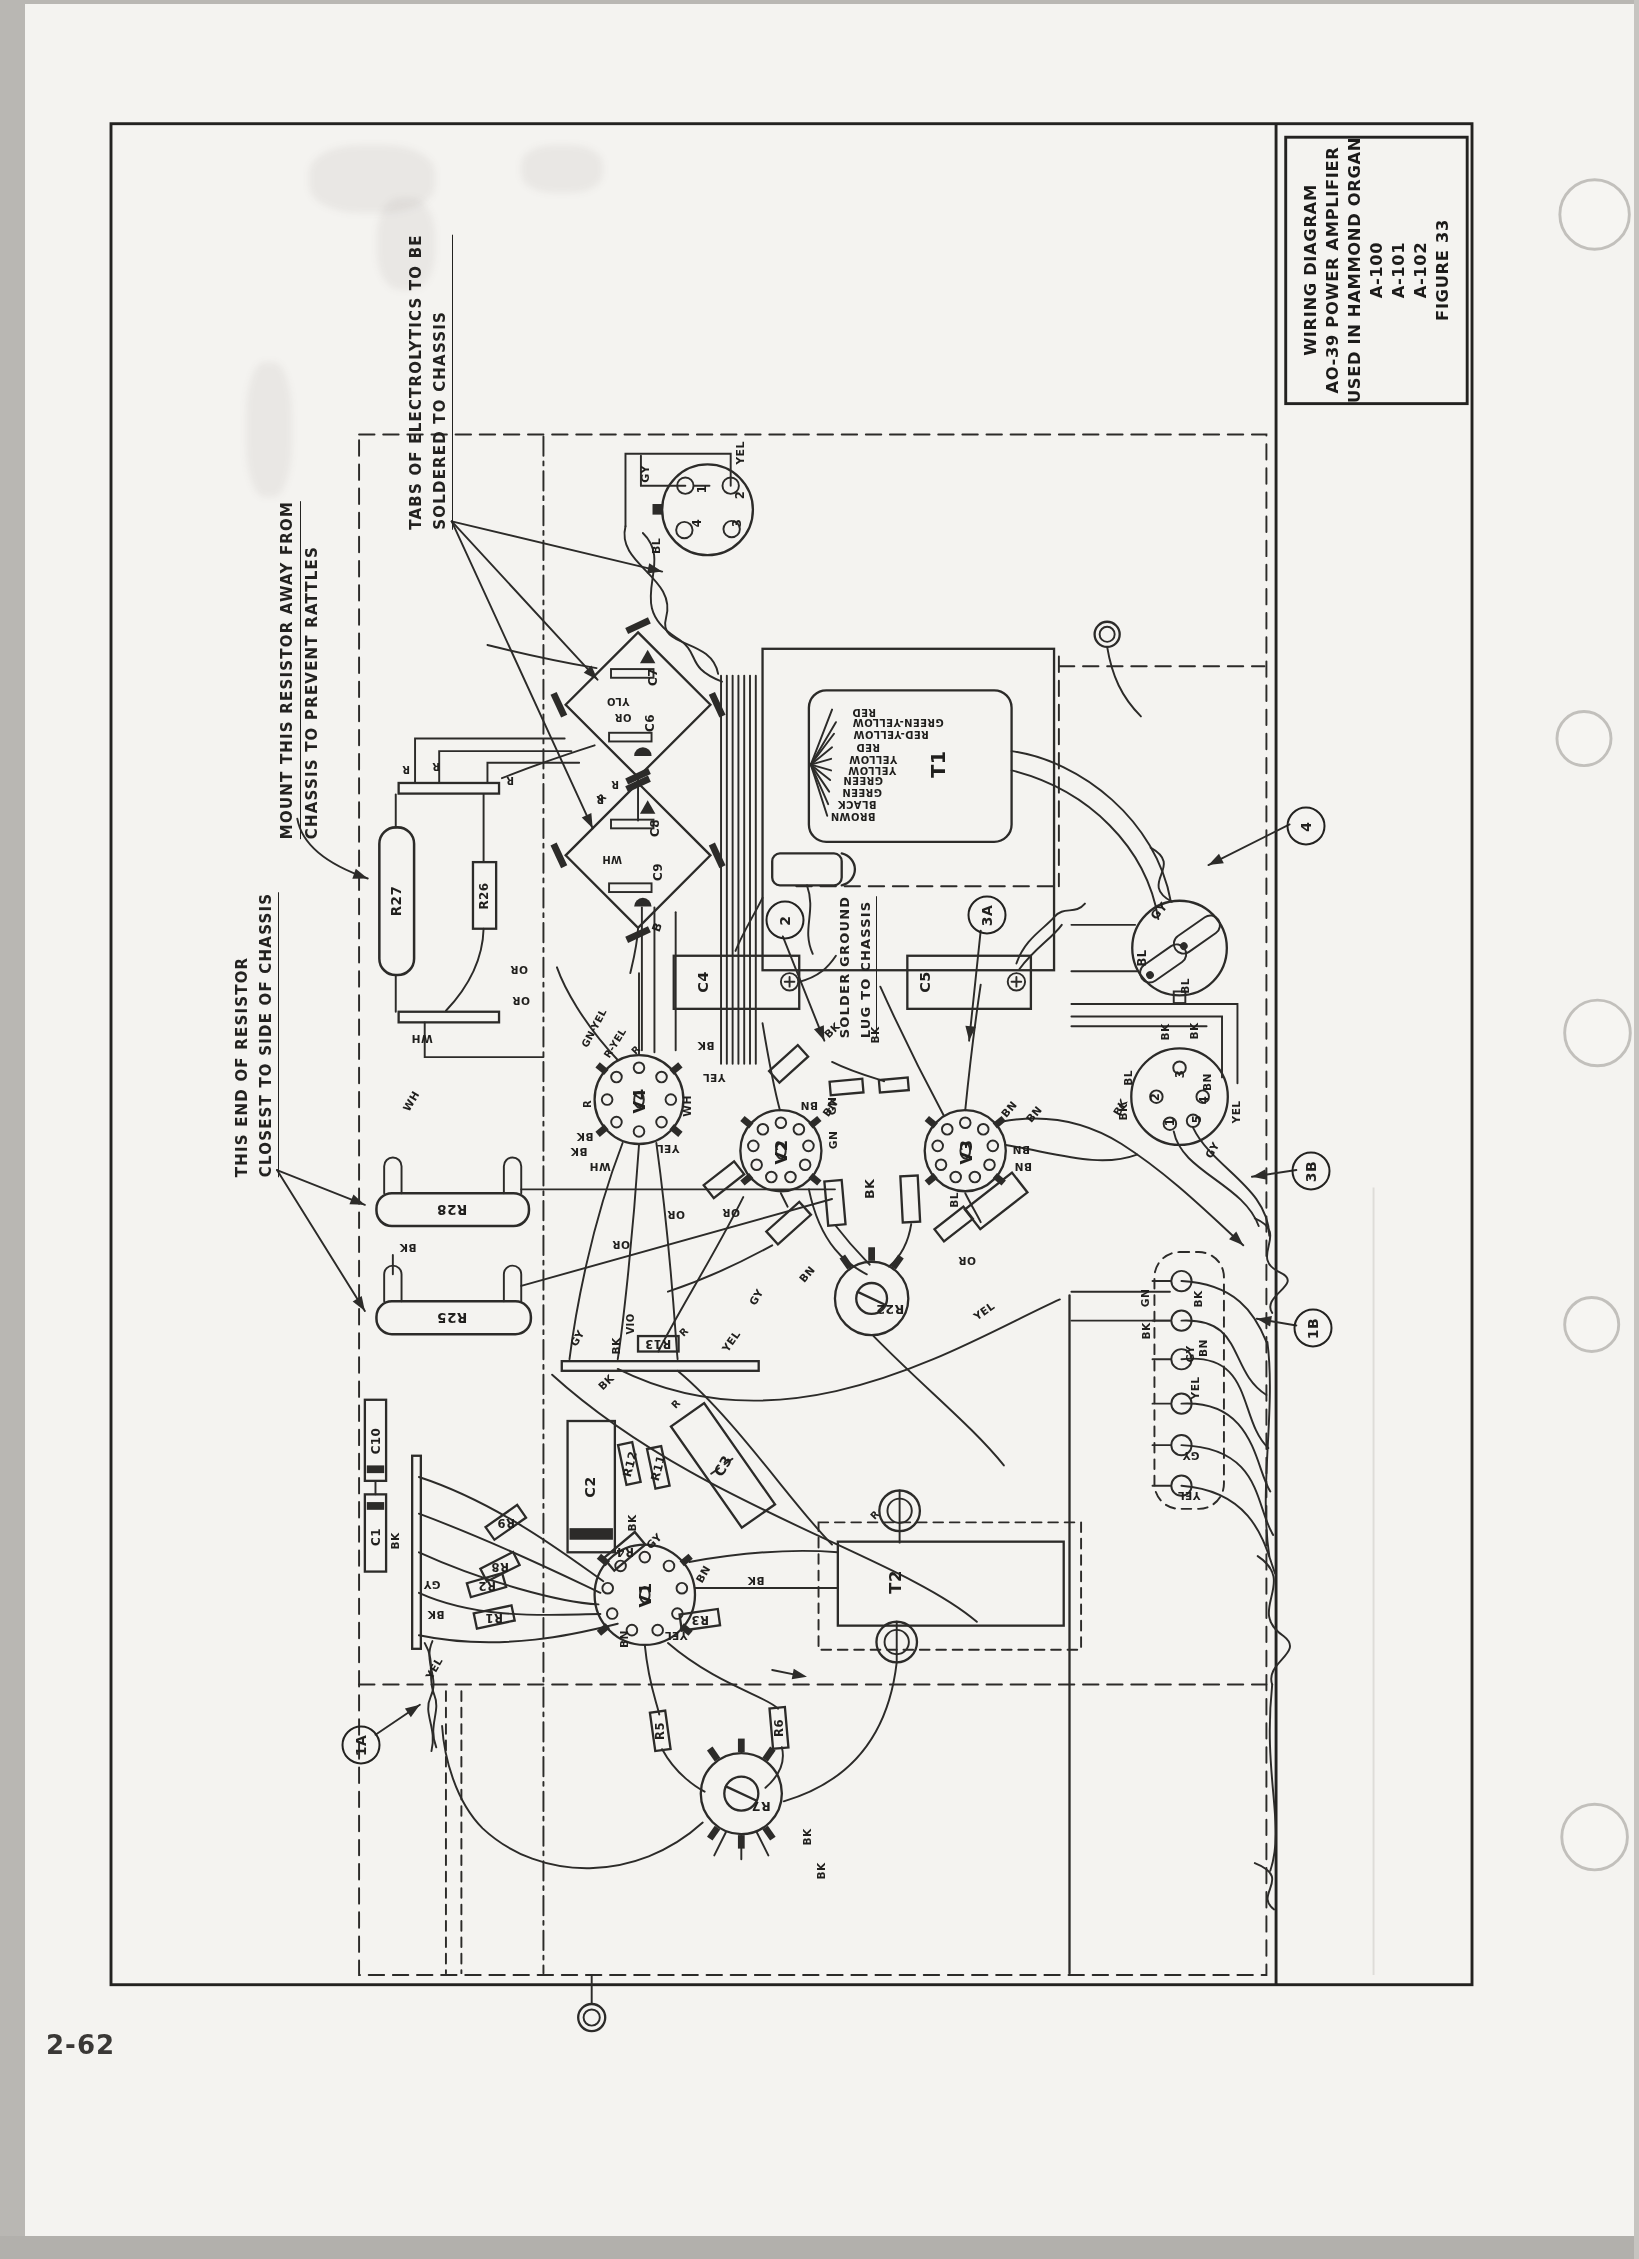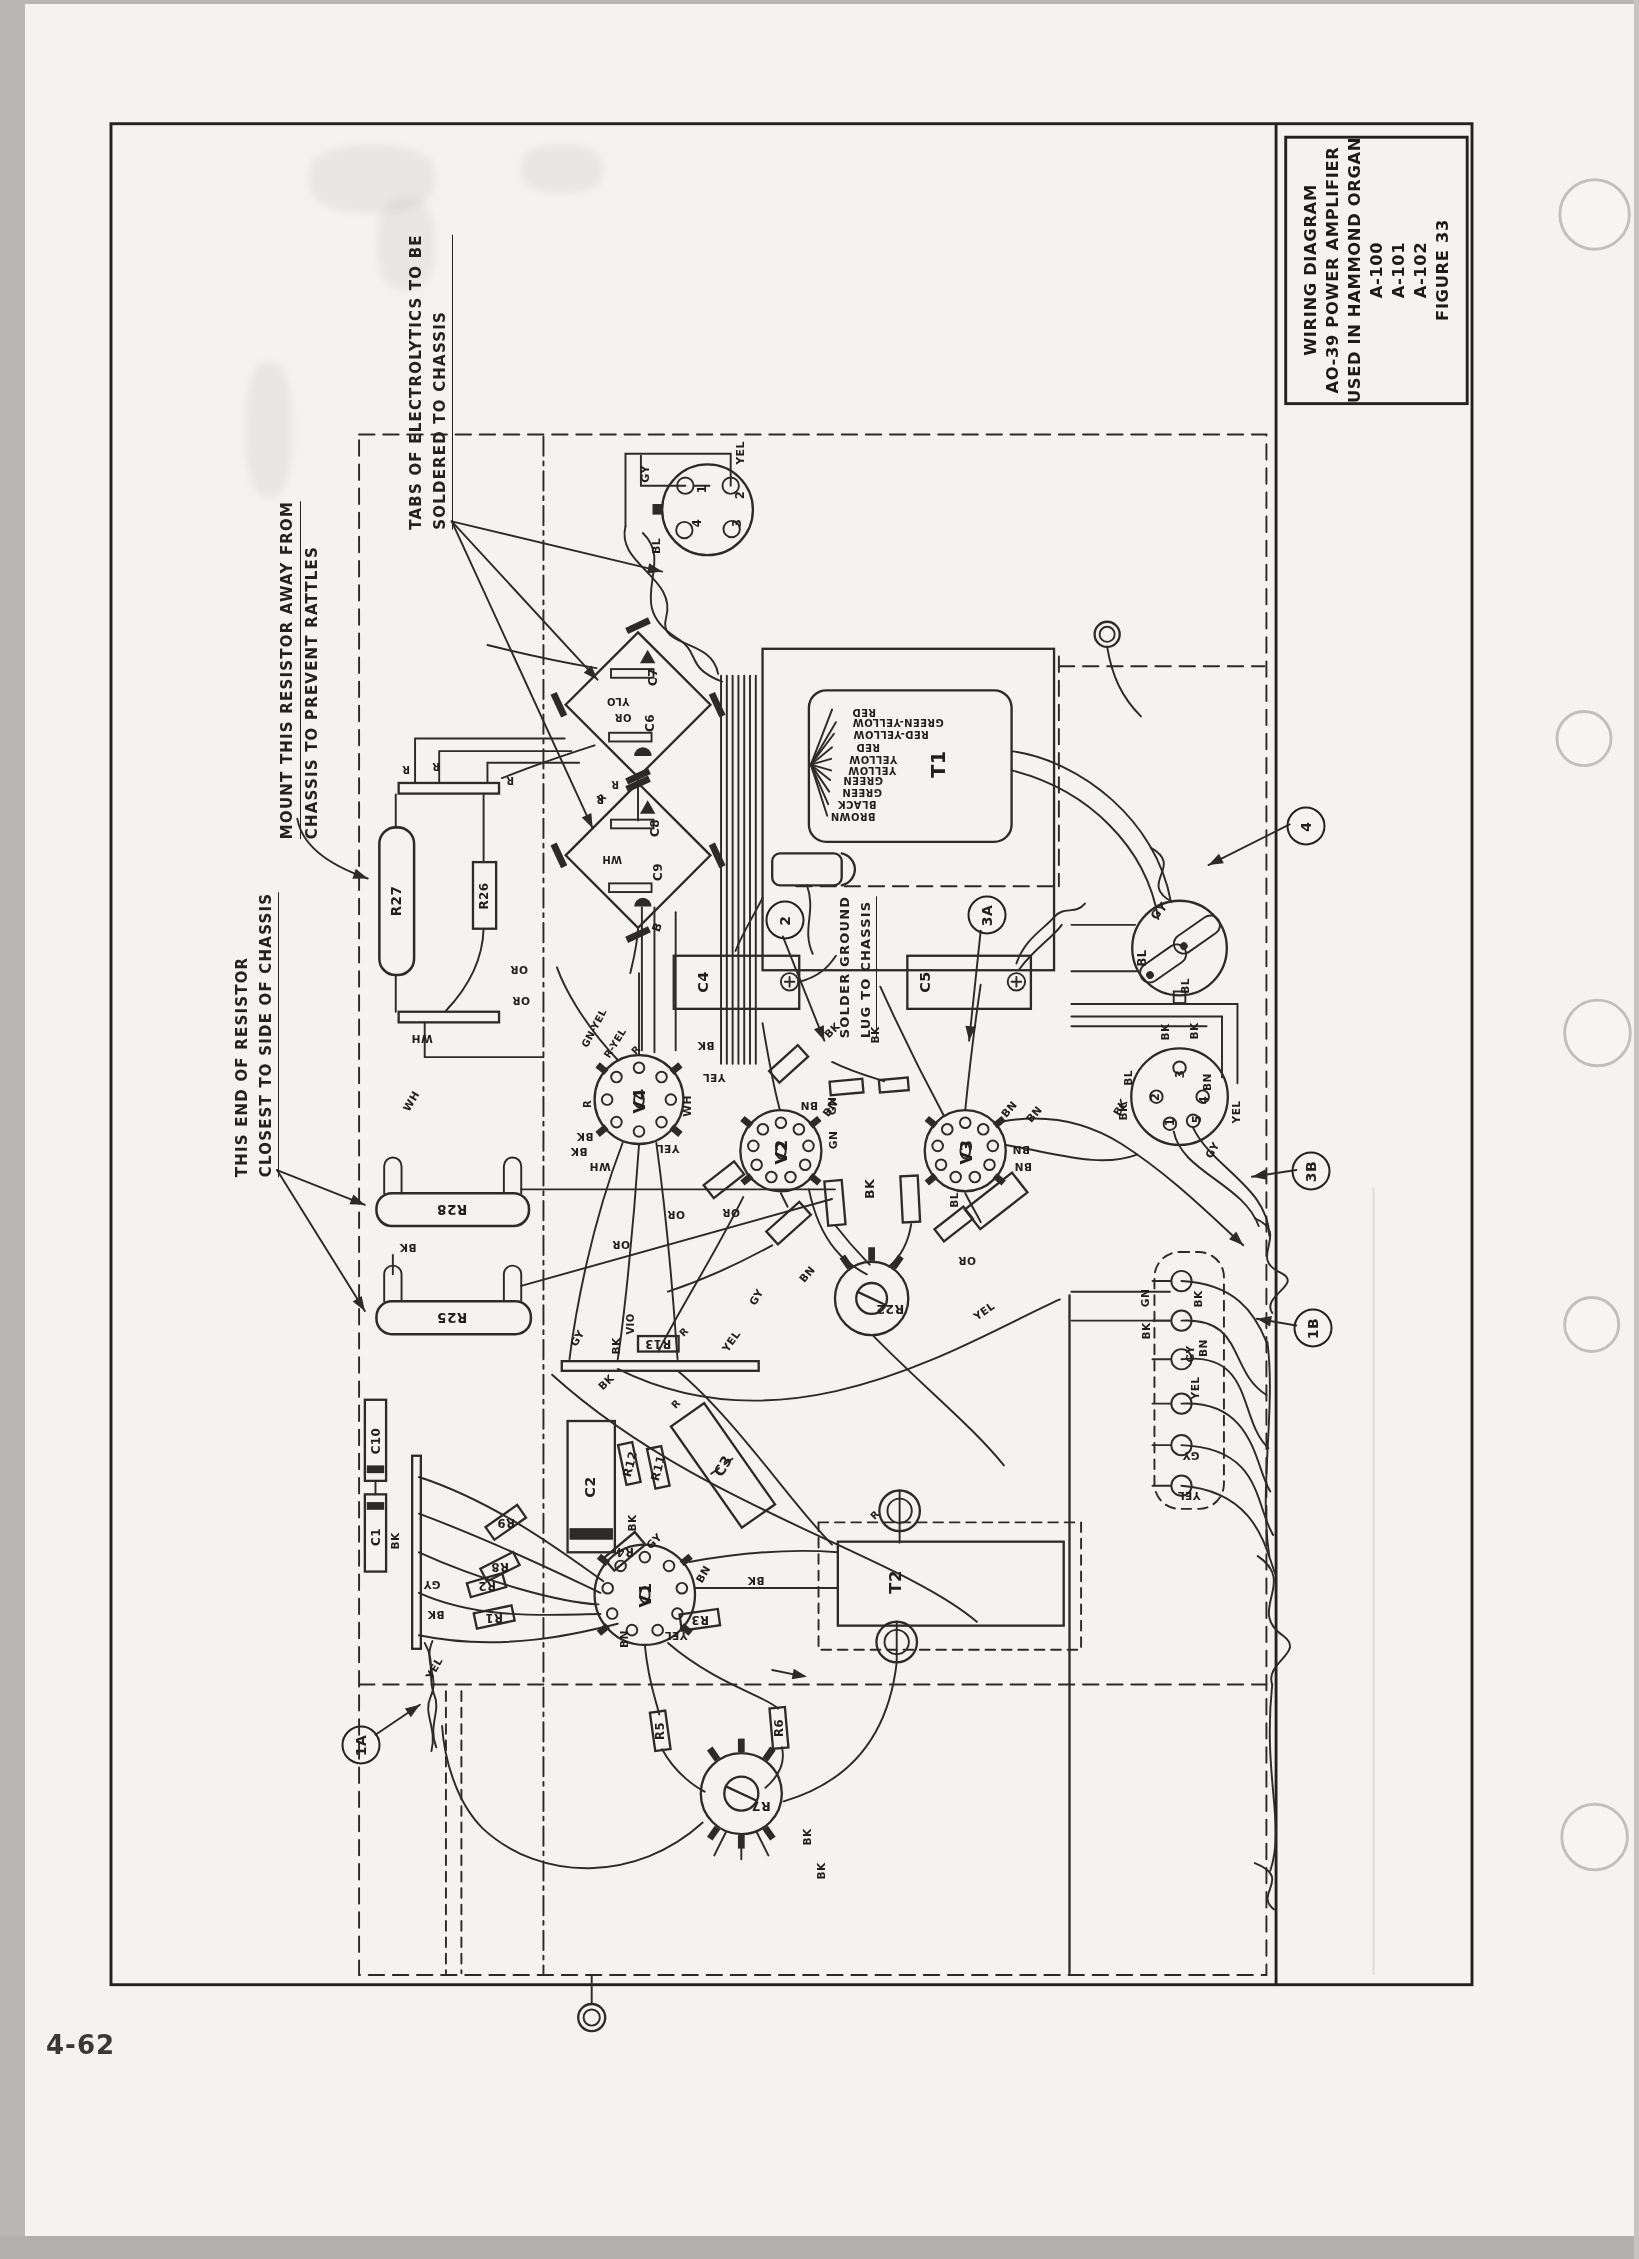--- a/index.html
+++ b/index.html
@@ -648,14 +648,14 @@
       <div class="tb-line">WIRING DIAGRAM</div>
       <div class="tb-line">AO-39 POWER AMPLIFIER</div>
       <div class="tb-line">USED IN HAMMOND ORGAN</div>
       <div class="tb-line">A-100</div>
       <div class="tb-line">A-101</div>
       <div class="tb-line">A-102</div>
       <div class="tb-line">FIGURE 33</div>
     </div>
 </div>
 
-<div class="pagenum">4-62</div>
+<div class="pagenum">2-62</div>
 
 
 </body></html>

